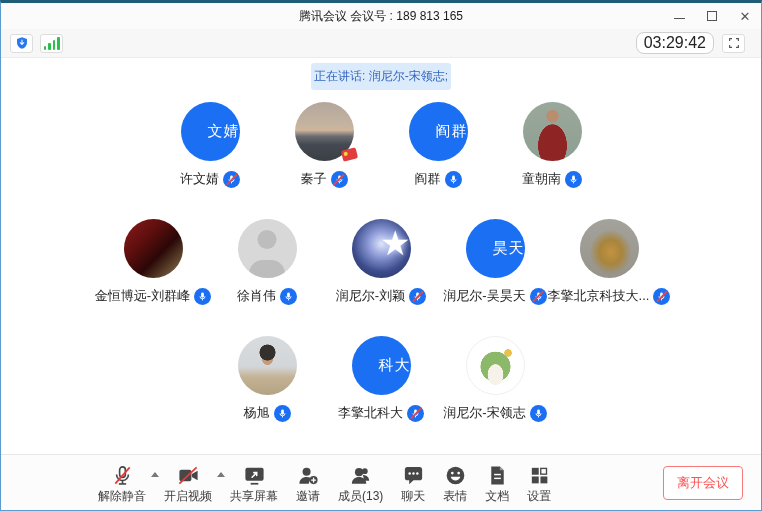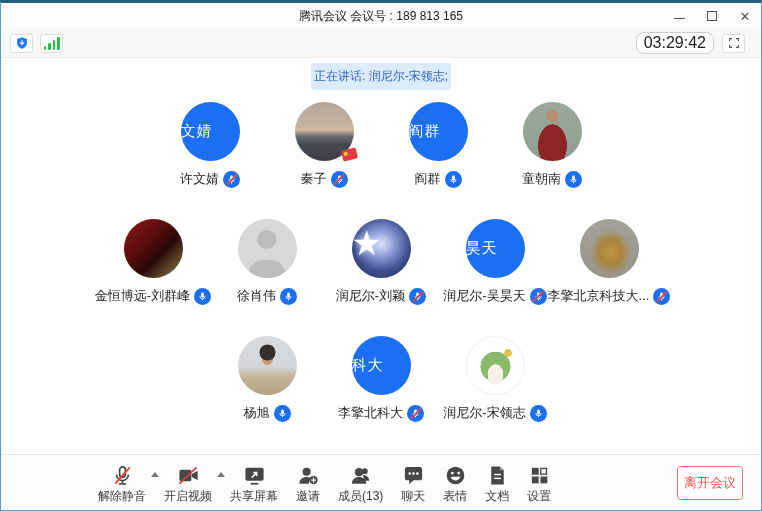--- a/index.html
+++ b/index.html
@@ -23,21 +23,21 @@
   .signal-bars i { display: block; width: 2.5px; background: #2fbd4e; border-radius: 1px; }
   .sb1 { height: 4px; } .sb2 { height: 7px; } .sb3 { height: 10px; } .sb4 { height: 13px; }
   .topbar-right { margin-left: auto; display: flex; align-items: center; }
   .timer-box { border: 1px solid #cfcfcf; border-radius: 8px; background: #fff; font-size: 16px; color: #222; padding: 1px 7px; margin-right: 8px; }
   
   .main { position: relative; height: 396px; background: #fff; }
   .banner { position: absolute; top: 5px; left: 50%; transform: translateX(-50%); background: #dcebfb; color: #3266bf; font-size: 12px; padding: 5px 3px; border-radius: 3px; white-space: nowrap; }
   .grid { padding-top: 44px; display: flex; flex-direction: column; align-items: center; }
   .grid-row { display: flex; justify-content: center; margin-bottom: 31px; }
   .participant { width: 114px; display: flex; flex-direction: column; align-items: center; cursor: pointer; }
-  .avatar { position: relative; width: 59px; height: 59px; border-radius: 50%; display: flex; align-items: center; justify-content: flex-start; flex-shrink: 0; }
+  .avatar { position: relative; width: 59px; height: 59px; border-radius: 50%; display: flex; align-items: center; justify-content: flex-end; flex-shrink: 0; }
   .avatar-text { color: #fff; font-size: 15px; letter-spacing: 1px; }
   .av-blue { background: #1b6ff2; }
   .av-sunset { background: linear-gradient(180deg,#b3a79c 0%,#c4b3a0 38%,#d0b49a 48%,#6a6c72 58%,#454a52 72%,#3a3f46 100%); }
   .av-redshirt { background:
       radial-gradient(circle at 50% 24%, #b98e6f 0%, #b98e6f 11%, rgba(0,0,0,0) 12%),
       radial-gradient(ellipse at 50% 74%, #8e2424 0%, #8e2424 34%, rgba(0,0,0,0) 35%),
       linear-gradient(180deg,#9aa89a 0%,#8d9f93 100%); }
   .av-darkred { background: linear-gradient(135deg,#8e1a1a 0%,#5e0e0e 35%,#2a0707 60%,#6b5436 85%,#c9b288 100%); }
   .av-placeholder { background: #d8d8d8; overflow: hidden; }
   .av-placeholder::before { content:''; position:absolute; top:11px; left:50%; transform:translateX(-50%); width:19px; height:19px; border-radius:50%; background:#bdbdbd; }
@@ -63,21 +63,21 @@
   .mic-badge { position: relative; width: 17px; height: 17px; border-radius: 50%; background: #1b6ff2; margin-left: 4px; display: flex; align-items: center; justify-content: center; flex-shrink: 0; }
   .mic-badge svg { width: 11px; height: 11px; }
   .mic-badge.muted::after { content:''; position:absolute; left:50%; top:1px; width:2px; height:15px; background:#e0484d; border-radius:1px; transform: translateX(-50%) rotate(45deg); }
   
   .toolbar { position: absolute; bottom: 0; left: 0; right: 0; height: 56px; background: #fcfcfc; border-top: 1px solid #e7e7e7; display: flex; align-items: center; padding: 0 18px 0 0; }
   .tool-items { display: flex; margin-left: 88px; }
   .tool-item { position: relative; display: flex; flex-direction: column; align-items: center; font-size: 12px; color: #3c3c3c; cursor: pointer; padding: 0 9px; }
   .tool-item svg { width: 23px; height: 23px; margin-bottom: 3px; }
   .tool-label { line-height: 1; }
   .caret { position: absolute; right: -4px; top: 8px; width: 0; height: 0; border-left: 4px solid transparent; border-right: 4px solid transparent; border-bottom: 5px solid #787878; cursor: pointer; }
-  .leave-btn { margin-left: auto; background: #fff; border: 1px solid #f77a7a; border-radius: 4px; color: #fa5151; font-size: 13px; padding: 7px 6px; cursor: pointer; font-family: inherit; }
+  .leave-btn { margin-left: auto; background: #fff; border: 1px solid #f77a7a; border-radius: 4px; color: #fa5151; font-size: 13px; padding: 7px 13px; cursor: pointer; font-family: inherit; }
 </style>
 </head>
 <body>
 
 <div class="window">
 
   <div class="titlebar">
     <div class="title">腾讯会议 会议号 : 189 813 165</div>
     <div class="win-controls">
       <div class="wc">

